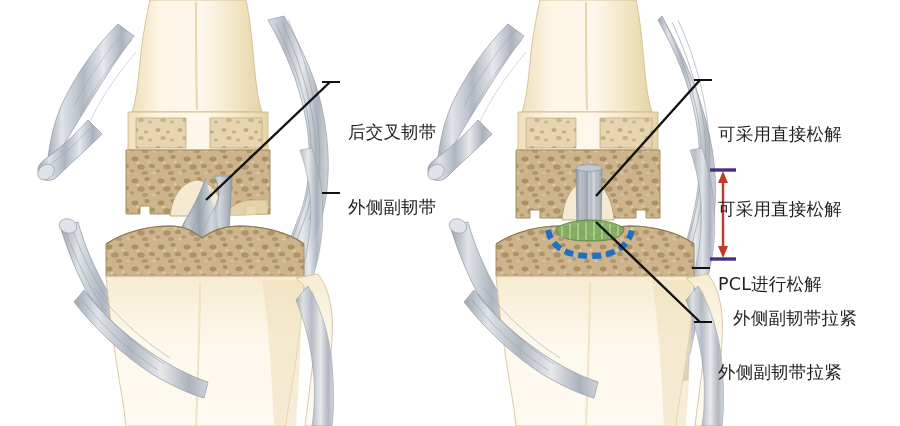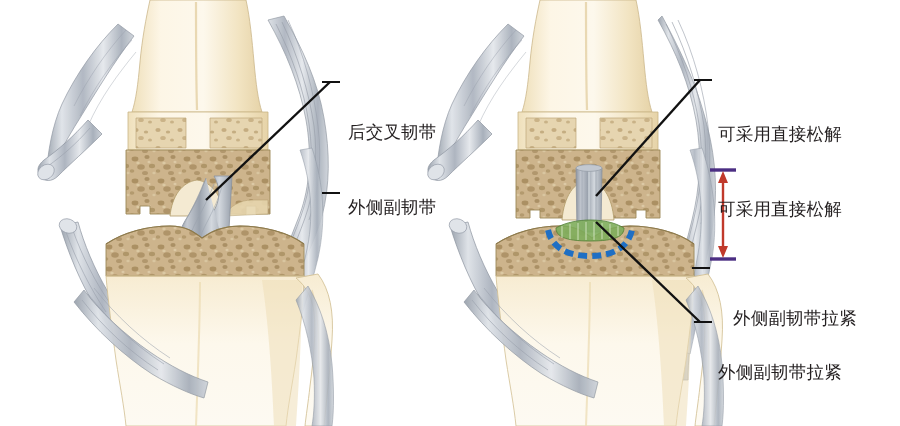--- a/index.html
+++ b/index.html
@@ -308,20 +308,21 @@
 
 <div class="lbl" style="left:348px; top:70px;">
   <div>后交叉韧带</div>
   <div>外侧副韧带</div>
 </div>
 
 
 <div class="lbl" style="left:718px; top:72px;">
   <div>可采用直接松解</div>
   <div>可采用直接松解</div>
+  <div>PCL进行松解</div>
 </div>
 
 <div class="lbl" style="left:733px; top:256px;">
   <div>外侧副韧带拉紧</div>
 </div>
 
 <div class="lbl" style="left:718px; top:310px;">
   <div>外侧副韧带拉紧</div>
   
 </div>

